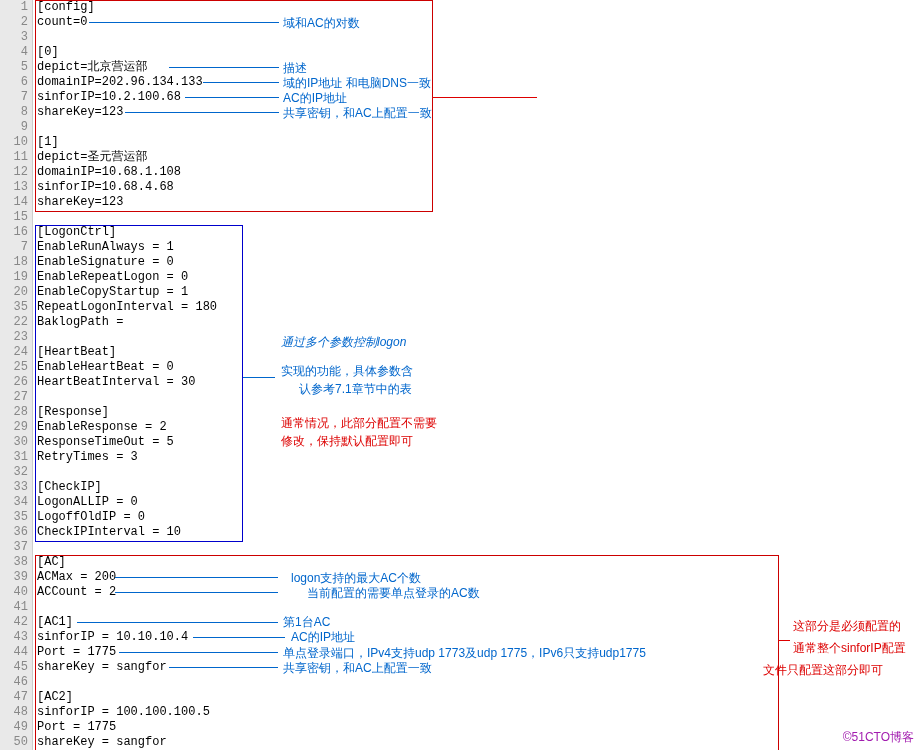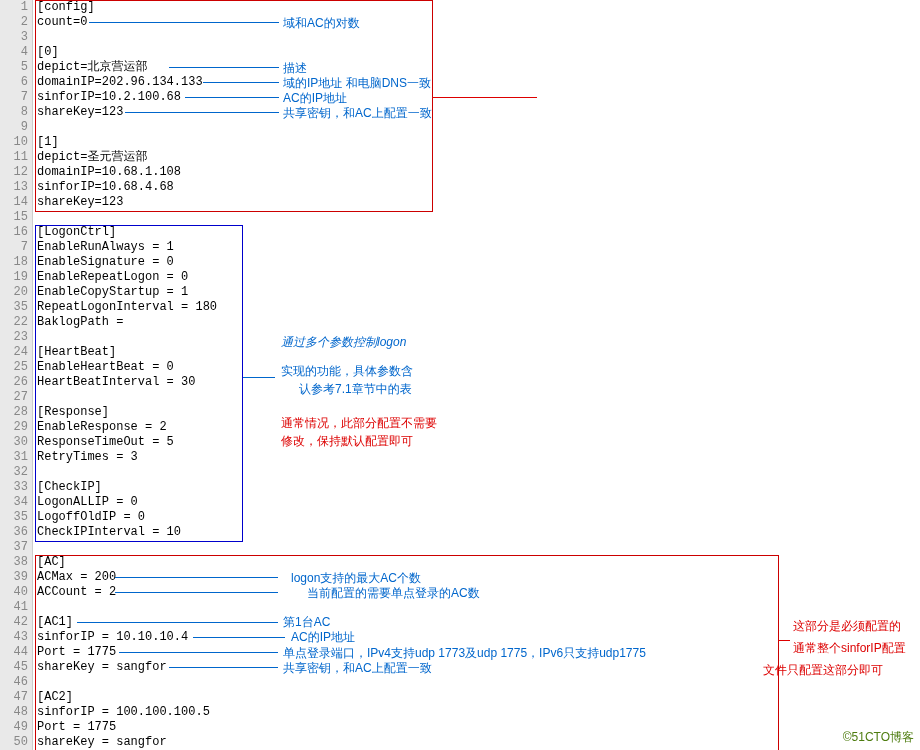--- a/index.html
+++ b/index.html
@@ -56,21 +56,21 @@
   border-top: 1px solid #0066cc;
   height: 0;
 }
 .conn-red {
   border-top: 1px solid #d00;
 }
 .watermark {
   position: absolute;
   right: 6px;
   bottom: 4px;
-  color: #4d7c0f;
+  color: #a21caf;
   font-size: 12px;
   font-family: "Microsoft YaHei", sans-serif;
 }
 </style>
 </head>
 <body>
 
 <div class="editor">
   <div class="gutter" id="gutter">
       <div>1</div>

